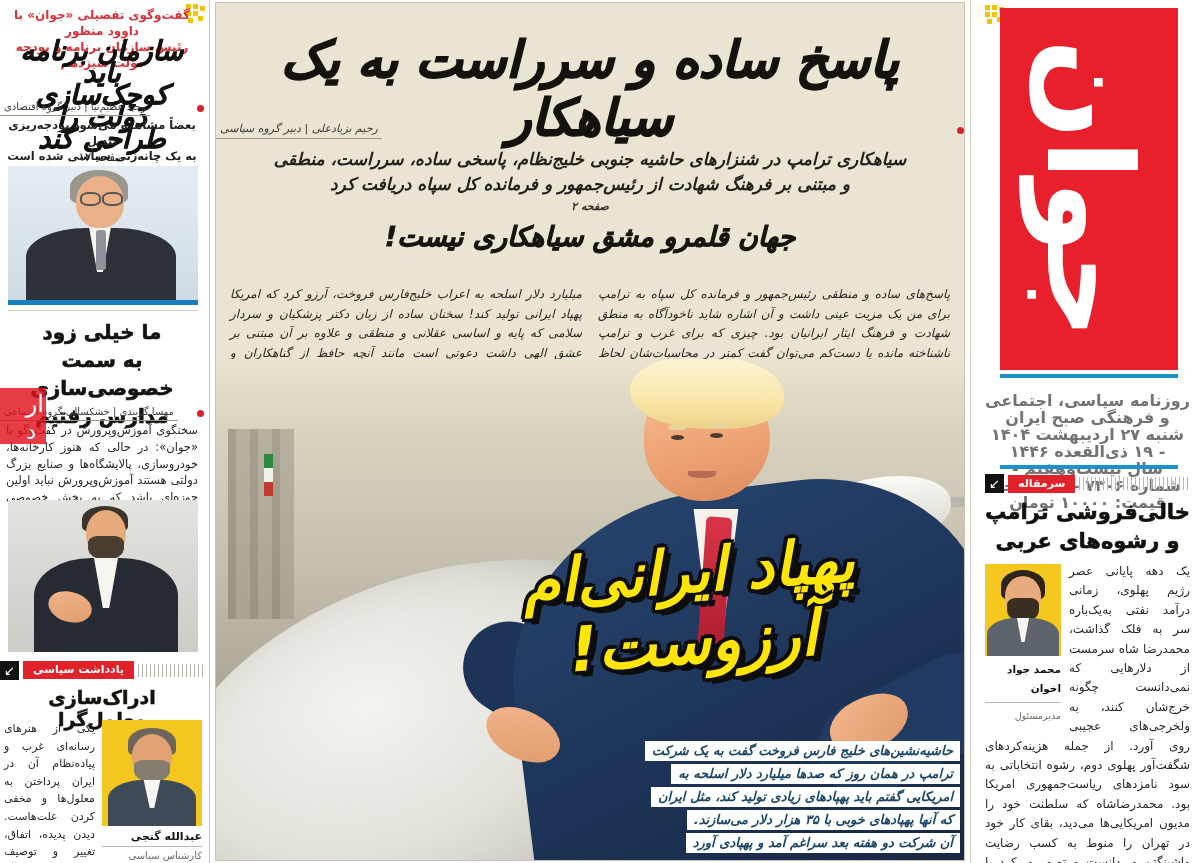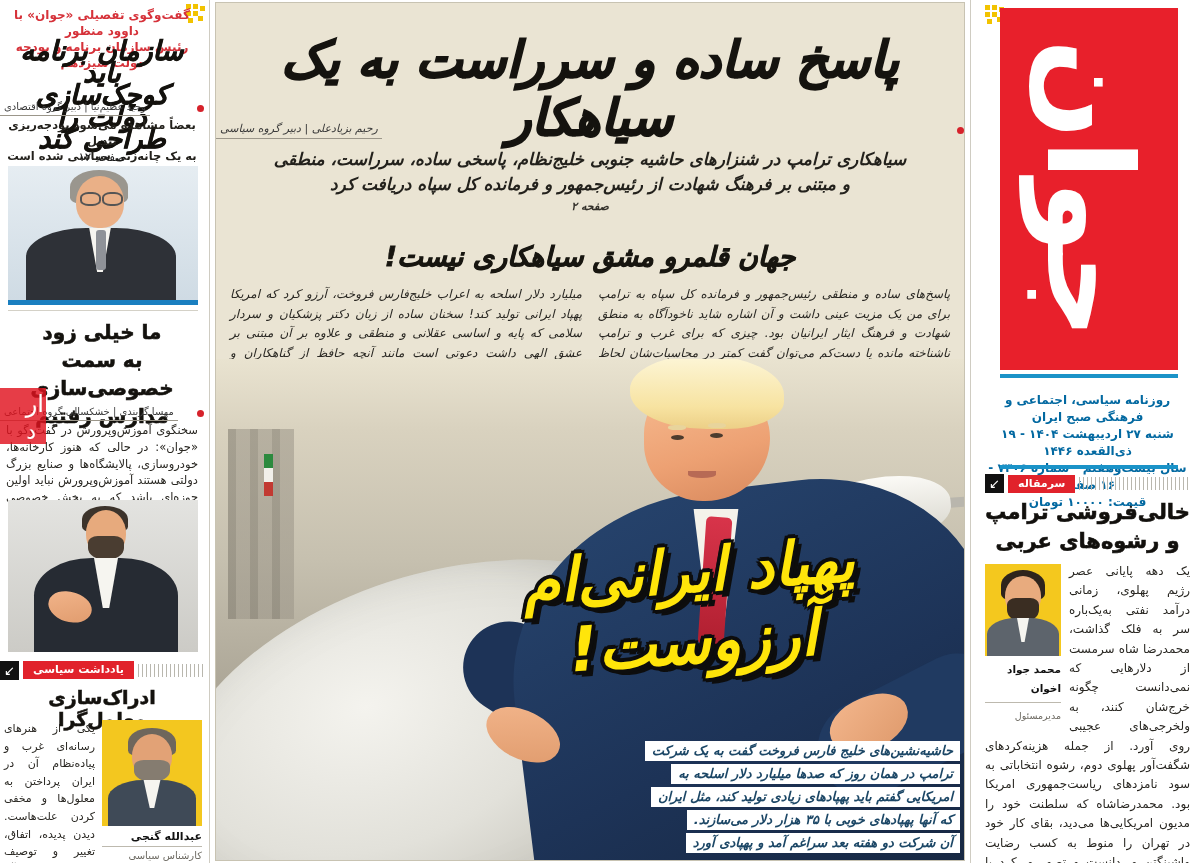--- a/index.html
+++ b/index.html
@@ -29,21 +29,21 @@
   }
   .byline .inner{border-bottom:1px solid #9b968a;padding:0 4px 3px;}
   .red-dot{width:7px;height:7px;border-radius:50%;background:#d6222b;display:inline-block;}
   .deck{
     position:absolute;top:144px;left:40px;right:40px;text-align:center;
     font-size:17px;font-weight:bold;line-height:25px;color:#23211c;
   }
   .pageref{font-size:11px;font-weight:bold;color:#33302a;text-align:center;}
   .sub-headline{
     position:absolute;top:218px;left:0;right:0;text-align:center;
-    font-size:27px;font-weight:bold;color:#181610;margin-top:20px;-webkit-text-stroke:0.8px #181610;
+    font-size:27px;font-weight:bold;color:#181610;-webkit-text-stroke:0.8px #181610;
   }
   .body-cols{
     position:absolute;top:282px;left:14px;right:14px;display:flex;gap:16px;
   }
   .body-cols .col{flex:1;font-size:12px;line-height:19.5px;text-align:justify;color:#2a2archive;color:#2a2823;}
   
   .photo{
     position:absolute;left:0;right:0;top:356px;bottom:0;overflow:hidden;
     background:linear-gradient(180deg,#e9e3d0 0%,#d9d2bf 14%,#c6c0af 40%,#aaa495 68%,#8d887b 100%);
   }
@@ -85,21 +85,21 @@
     display:inline-block;background:#ffffff;color:#1c4766;font-weight:bold;
     font-size:13px;line-height:16px;padding:2px 7px;
   }
   
   #right-col{position:absolute;left:975px;top:0;width:225px;height:863px;}
   .logo-box{position:absolute;left:25px;top:8px;width:178px;height:362px;background:#e8202b;overflow:hidden;}
   .logo-word{position:absolute;top:50%;left:50%;transform:translate(-50%,-50%) rotate(90deg);
     font-size:118px;font-weight:bold;color:#fff;white-space:nowrap;letter-spacing:-6px;}
   .teal-line{position:absolute;left:25px;width:178px;height:4px;background:#1a93c8;}
   .mast-info{position:absolute;left:10px;top:392px;width:205px;text-align:center;
-    font-size:12px;font-weight:bold;line-height:17px;color:#0369a1;}
+    font-size:16px;font-weight:bold;line-height:17px;color:#737373;}
   .badge-row{position:absolute;left:10px;width:205px;height:19px;display:flex;align-items:center;gap:4px;}
   .hatch{flex:1;height:13px;background:repeating-linear-gradient(90deg,#b9b7ae 0 1px,transparent 1px 4px);}
   .red-badge{background:#e1222b;color:#fff;font-size:11px;font-weight:bold;padding:2px 10px 3px;}
   .corner-sq{width:19px;height:19px;background:#111;color:#fff;font-size:13px;line-height:19px;text-align:center;}
   .edi-title{position:absolute;left:10px;top:498px;width:205px;text-align:center;
     font-size:21px;font-weight:bold;line-height:29px;color:#12100d;-webkit-text-stroke:.6px #12100d;}
   .edi-body{position:absolute;left:10px;top:562px;width:205px;font-size:12px;line-height:19.4px;
     text-align:justify;color:#2a2823;}
   .edi-fig{float:left;width:76px;margin:2px 8px 4px 0;}
   .edi-photo{width:76px;height:92px;background:#f4c81e;position:relative;overflow:hidden;}

